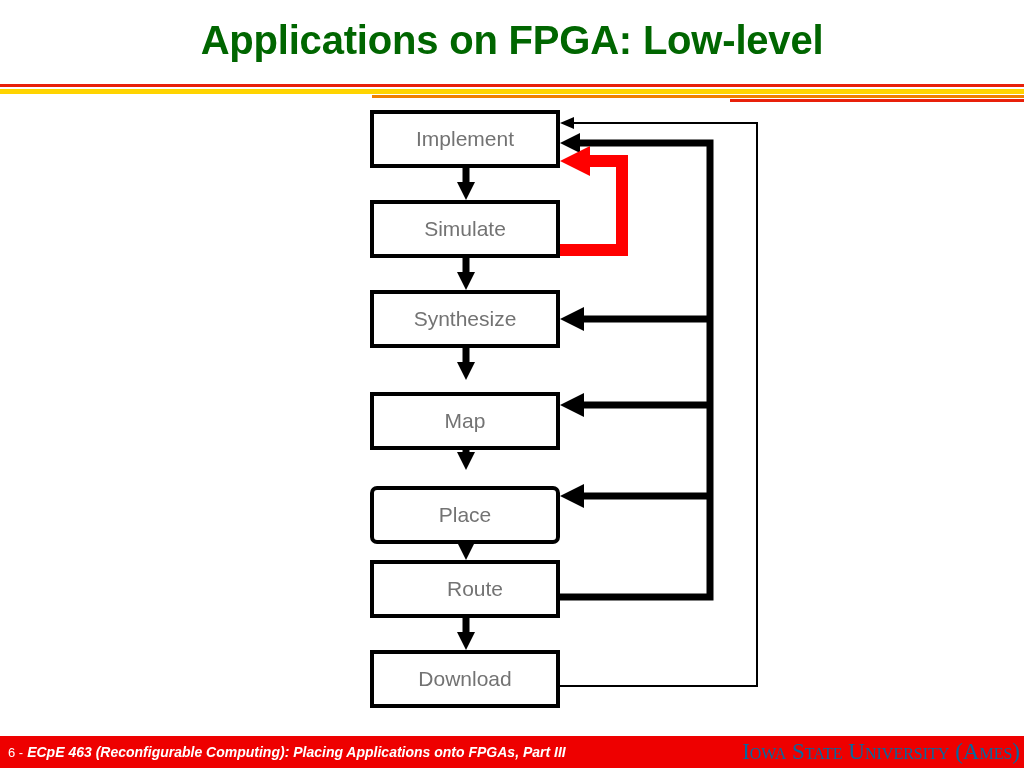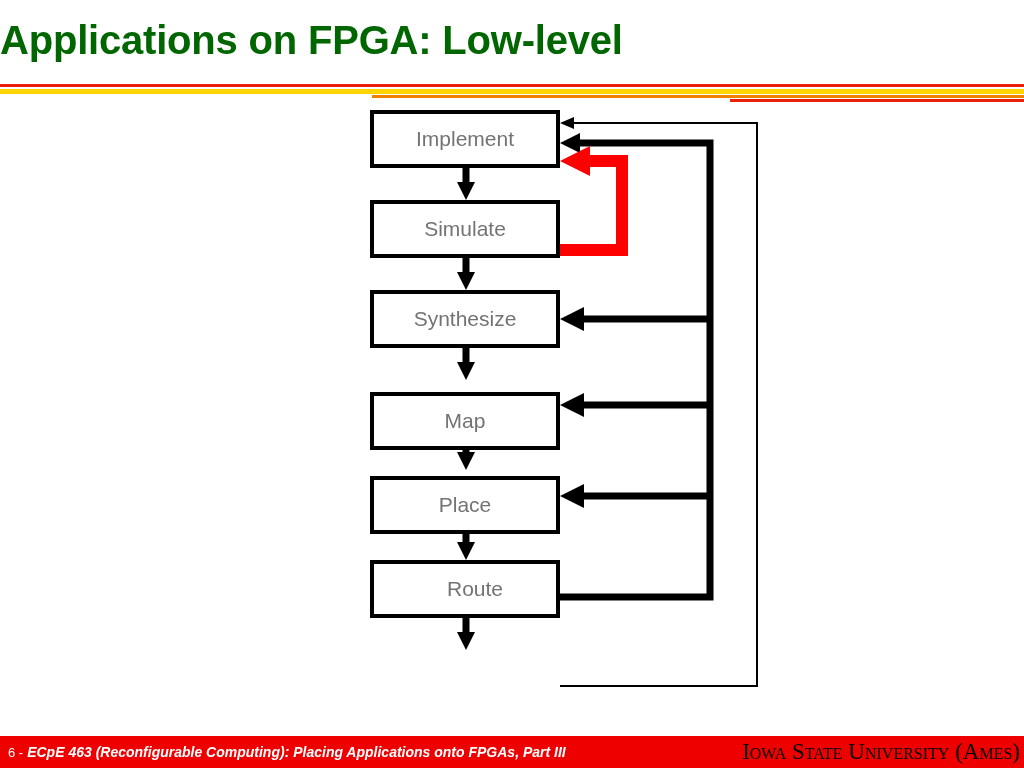--- a/index.html
+++ b/index.html
@@ -14,21 +14,21 @@
     overflow: hidden;
     font-family: "Liberation Sans", sans-serif;
   }
 
   
   #slide-title {
     position: absolute;
     left: 0;
     top: 14px;
     width: 1024px;
-    text-align: left;
+    text-align: center;
     font-family: "Liberation Sans", sans-serif;
     font-weight: bold;
     font-size: 40px;
     line-height: 52px;
     color: #006600;
     letter-spacing: -0.2px;
     white-space: nowrap;
   }
 
   
@@ -66,21 +66,21 @@
     justify-content: center;
     font-family: "Liberation Sans", sans-serif;
     font-size: 21px;
     color: #737373;
     z-index: 5;
   }
   #node-implement { top: 110px; }
   #node-simulate  { top: 200px; }
   #node-synthesize{ top: 290px; }
   #node-map       { top: 392px; }
-  #node-place     { top: 476px; }
+  #node-place     { top: 486px; border-radius: 7px; }
   #node-route     { top: 560px; padding-left: 20px; }
   #node-download  { top: 650px; }
 
   #flow-svg {
     position: absolute;
     left: 0;
     top: 0;
     width: 1024px;
     height: 768px;
     z-index: 2;
@@ -117,21 +117,21 @@
     font-weight: bold;
     font-style: italic;
   }
   #footer-right {
     position: absolute;
     right: 4px;
     top: 739px;
     height: 26px;
     display: flex;
     align-items: center;
-    color: #000000;
+    color: #0369a1;
     font-family: "Liberation Serif", serif;
     font-size: 23px;
     font-variant: small-caps;
     white-space: nowrap;
   }
 </style>
 </head>
 <body>
 
 <div id="slide-title">Applications on FPGA: Low-level</div>
@@ -209,20 +209,23 @@
   </div>
   <div class="node" id="node-map">
     <span>Map</span>
   </div>
   <div class="node" id="node-place">
     <span>Place</span>
   </div>
   <div class="node" id="node-route">
     <span>Route</span>
   </div>
+  <div class="node" id="node-download">
+    <span>Download</span>
+  </div>
 </div>
 
 <div id="footer-bar"></div>
 <div id="footer-left">
   <span id="footer-page">6 -</span>
   <span id="footer-course">ECpE 463 (Reconfigurable Computing): Placing Applications onto FPGAs, Part III</span>
 </div>
 <div id="footer-right">Iowa State University (Ames)</div>
 
 </body></html>

